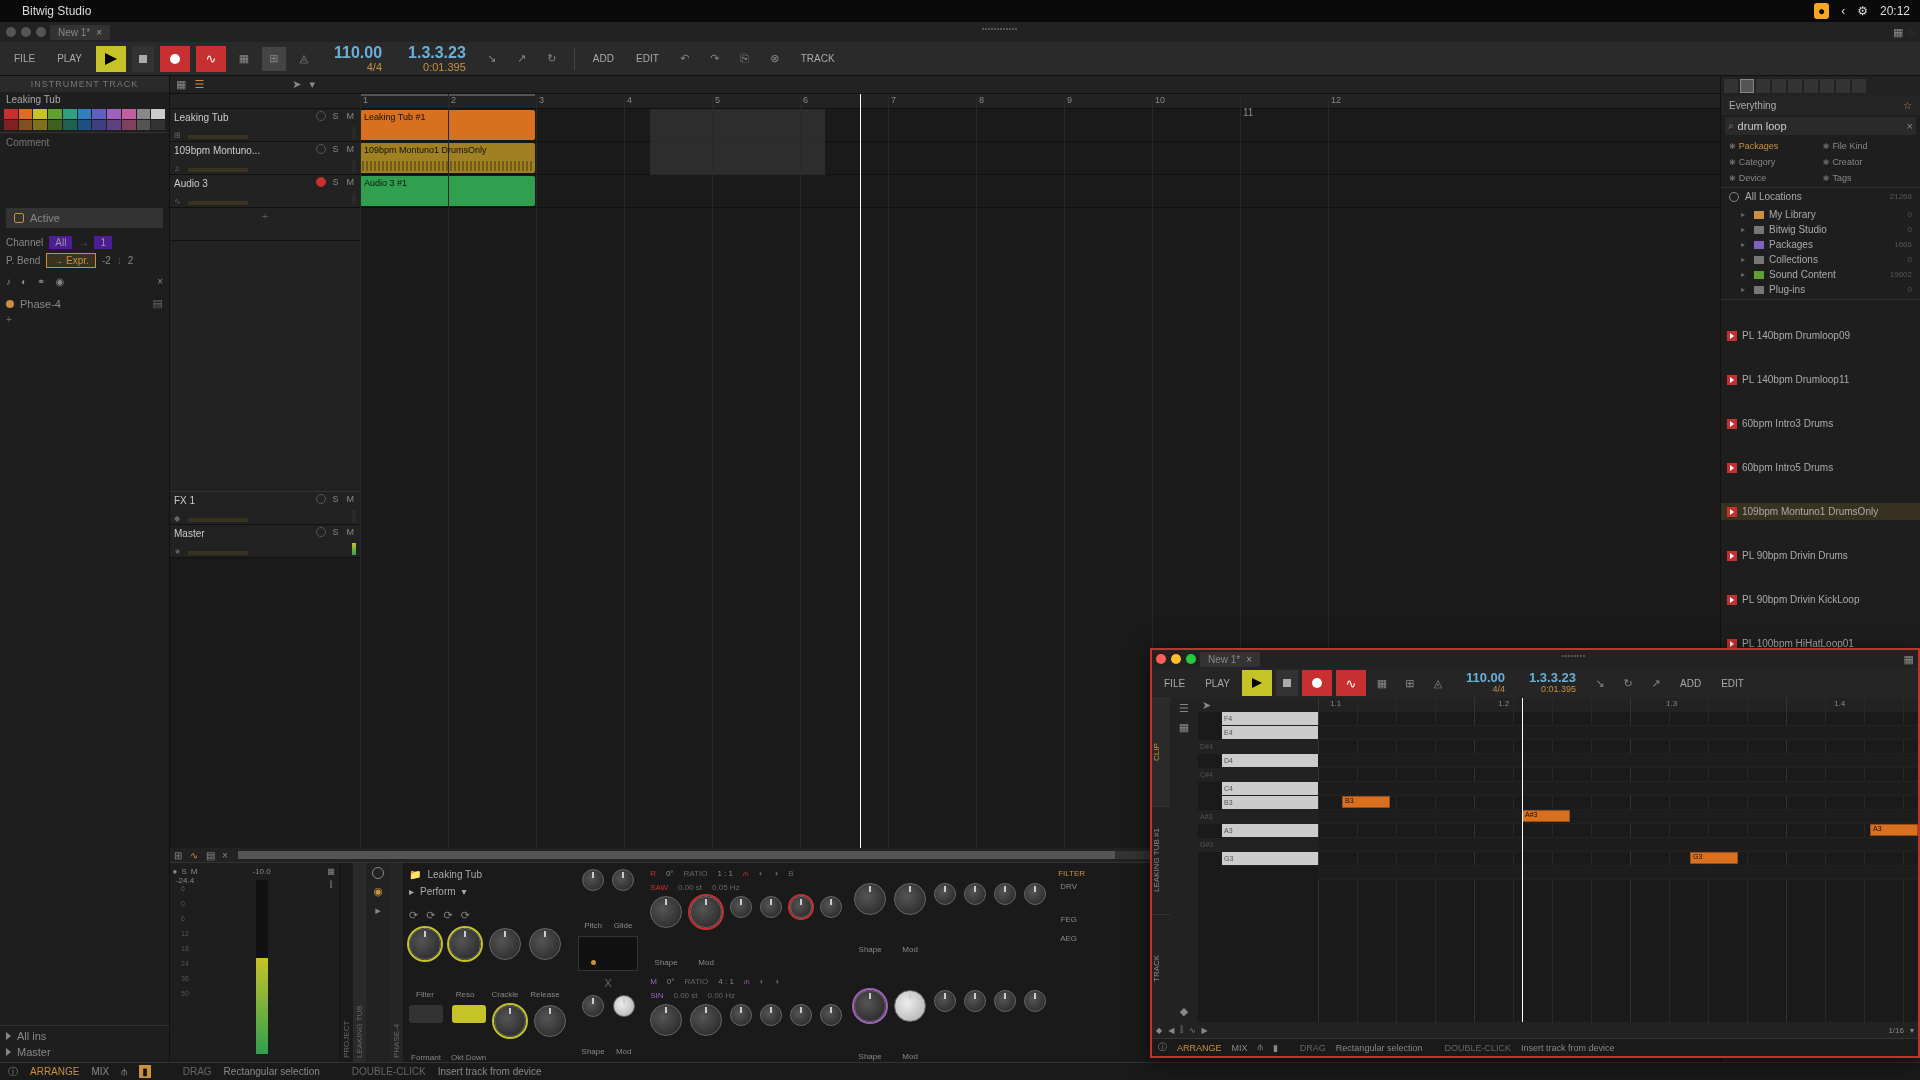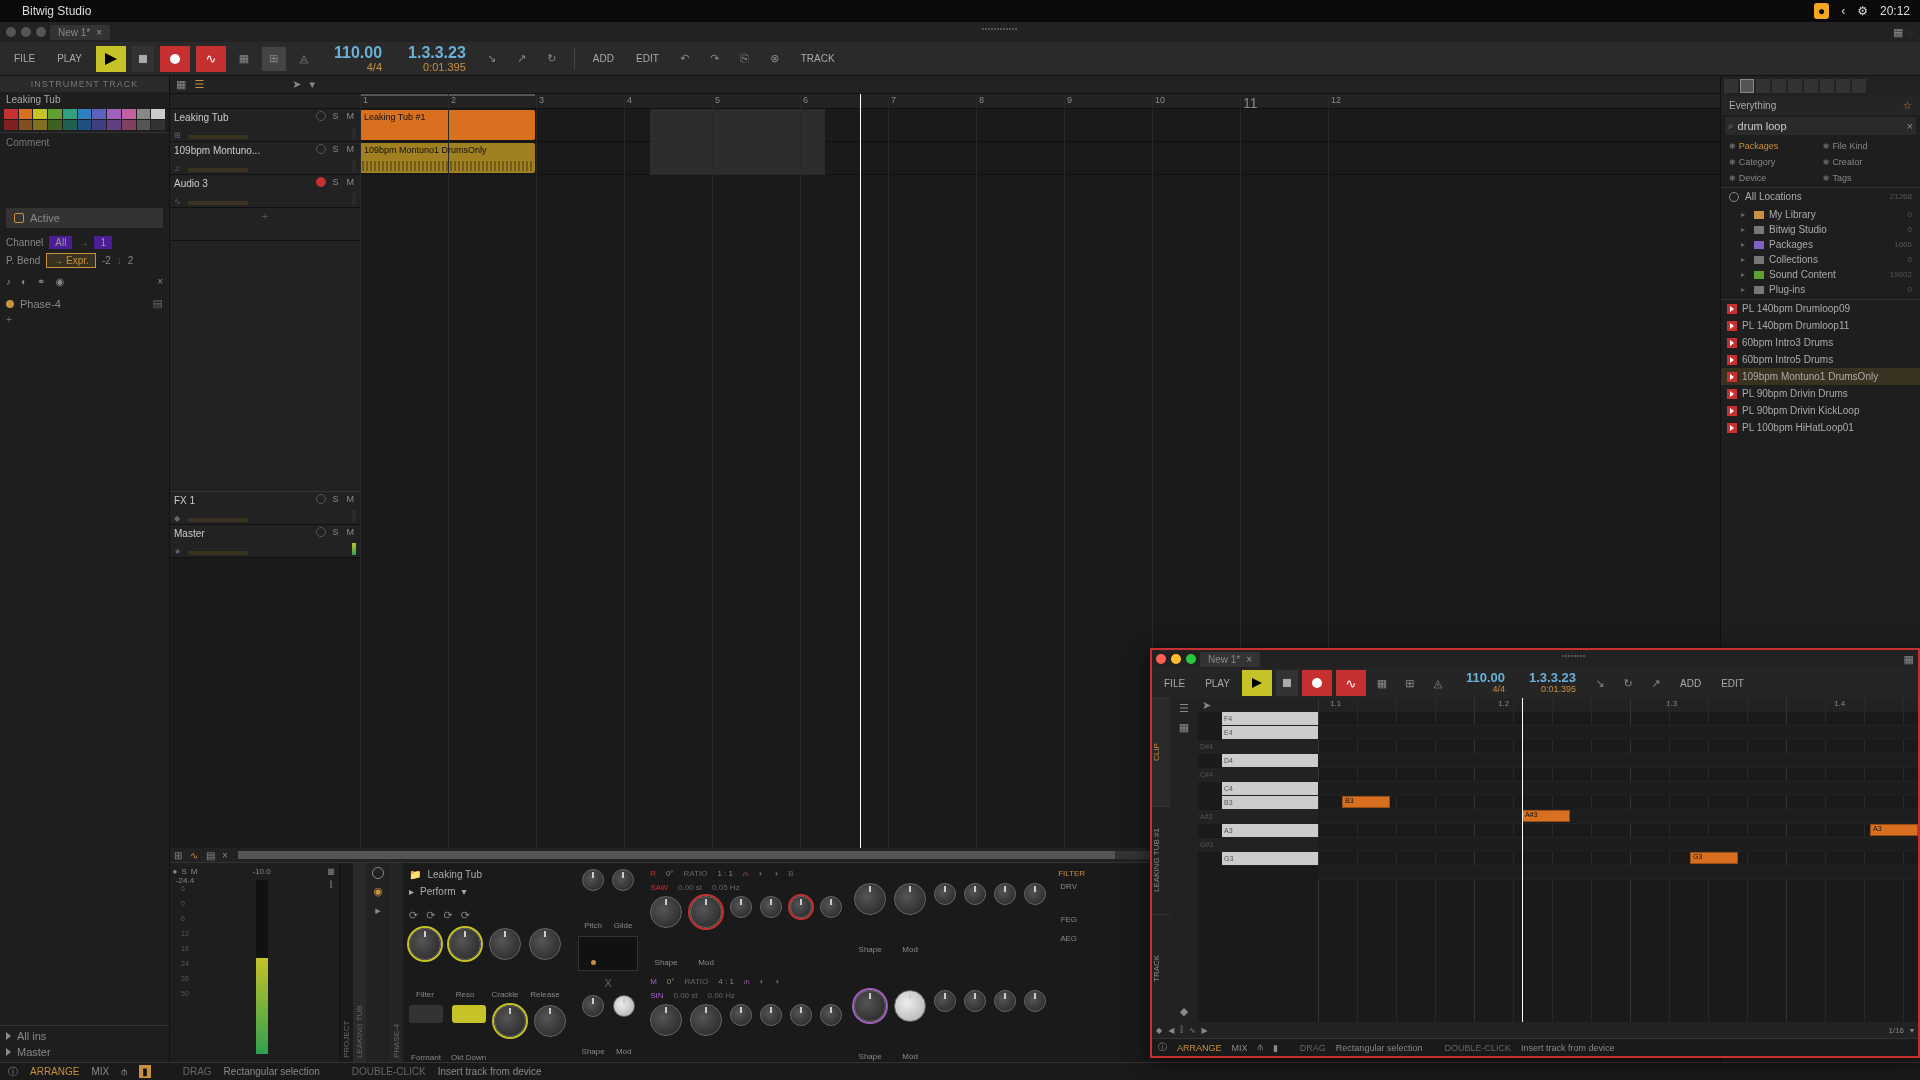--- a/index.html
+++ b/index.html
@@ -99,21 +99,21 @@
 .rp-filters .f.active{color:#c89040;}
 .ast{color:#666;font-size:8px;}
 .rp-loc{padding:3px 8px;font-size:10px;color:#aaa;display:flex;align-items:center;gap:6px;border-top:1px solid #333;}
 .rp-loc .radio{width:10px;height:10px;border:1px solid #888;border-radius:50%;}
 .rp-tree{padding:2px 4px;}
 .rp-tree .item{padding:2px 4px 2px 16px;font-size:10px;color:#aaa;display:flex;align-items:center;gap:5px;}
 .rp-tree .item .chev{width:8px;color:#666;font-size:8px;}
 .rp-tree .item .cnt{margin-left:auto;color:#555;font-size:8px;}
 .rp-tree .folder{width:10px;height:8px;display:inline-block;}
 .rp-list{border-top:1px solid #333;overflow:auto;}
-.rp-list .li{padding:3px 6px;font-size:10px;color:#aaa;display:flex;align-items:center;gap:5px;}
+.rp-list .li{padding:3px 6px;font-size:10px;color:#aaa;display:flex;align-items:center;gap:5px;margin-top:27px;}
 .rp-list .li.sel{background:#3a3220;}
 .rp-list .pbtn{width:10px;height:10px;background:#c73030;display:inline-block;position:relative;}
 .rp-list .pbtn::after{content:'';position:absolute;left:3px;top:2px;border-left:4px solid #fff;border-top:3px solid transparent;border-bottom:3px solid transparent;}
 
 .device-panel{ height:200px; background:#1a1a1a; border-top:1px solid #333; display:flex; }
 .mixer-strip{width:170px;background:#1e1e1e;display:flex;border-right:1px solid #111;}
 .ms-col{flex:1;padding:4px 2px;font-size:8px;color:#888;display:flex;flex-direction:column;align-items:center;}
 .ms-col .hdr{font-size:9px;margin-bottom:4px;}
 .ms-col .pan{width:30px;height:30px;border-radius:50%;border:2px solid #444;margin:4px 0;}
 .ms-col .fader{width:12px;flex:1;background:#111;position:relative;margin:4px 0;}
@@ -402,30 +402,33 @@
         <div class="num" style="position: absolute; top: 1px; left: 3px; font-size: 9px; color: rgb(136, 136, 136);">1</div>
             <div class="num" style="position: absolute; top: 1px; left: 91px; font-size: 9px; color: rgb(136, 136, 136);">2</div>
             <div class="num" style="position: absolute; top: 1px; left: 179px; font-size: 9px; color: rgb(136, 136, 136);">3</div>
             <div class="num" style="position: absolute; top: 1px; left: 267px; font-size: 9px; color: rgb(136, 136, 136);">4</div>
             <div class="num" style="position: absolute; top: 1px; left: 355px; font-size: 9px; color: rgb(136, 136, 136);">5</div>
             <div class="num" style="position: absolute; top: 1px; left: 443px; font-size: 9px; color: rgb(136, 136, 136);">6</div>
             <div class="num" style="position: absolute; top: 1px; left: 531px; font-size: 9px; color: rgb(136, 136, 136);">7</div>
             <div class="num" style="position: absolute; top: 1px; left: 619px; font-size: 9px; color: rgb(136, 136, 136);">8</div>
             <div class="num" style="position: absolute; top: 1px; left: 707px; font-size: 9px; color: rgb(136, 136, 136);">9</div>
             <div class="num" style="position: absolute; top: 1px; left: 795px; font-size: 9px; color: rgb(136, 136, 136);">10</div>
-            <div class="num" style="position: absolute; top: 1px; left: 883px; font-size: 14px; color: rgb(136, 136, 136);">11</div>
+            <div class="num" style="position: absolute; top: 13px; left: 883px; font-size: 10px; color: rgb(136, 136, 136);">11</div>
             <div class="num" style="position: absolute; top: 1px; left: 971px; font-size: 9px; color: rgb(136, 136, 136);">12</div>
           </div>
         <div id="ruler-nums"></div>
         <div id="gridlines"></div>
         <div class="lane" style="top:15px;">
           <div class="clip orange" style="left:0;width:175px;"><span>Leaking Tub #1</span></div>
         </div>
         <div class="lane" style="top:48px;">
           <div class="clip olive" style="left:0;width:175px;"><span>109bpm Montuno1 DrumsOnly</span><div class="wave" style="background:repeating-linear-gradient(90deg,#554410 0 2px,transparent 2px 4px);"></div></div>
+        </div>
+        <div class="lane" style="top:81px;">
+          <div class="clip green" style="left:0;width:175px;"><span>Audio 3 #1</span></div>
         </div>
         <div class="grey-region" style="left:290px;top:15px;width:175px;height:66px;"></div>
         <div class="playhead" style="left:500px;top:0;"></div>
       <div class="gridline" style="left: 0px;"></div>
           <div class="gridline" style="left: 88px;"></div>
           <div class="gridline" style="left: 176px;"></div>
           <div class="gridline" style="left: 264px;"></div>
           <div class="gridline" style="left: 352px;"></div>
           <div class="gridline" style="left: 440px;"></div>
           <div class="gridline" style="left: 528px;"></div>

